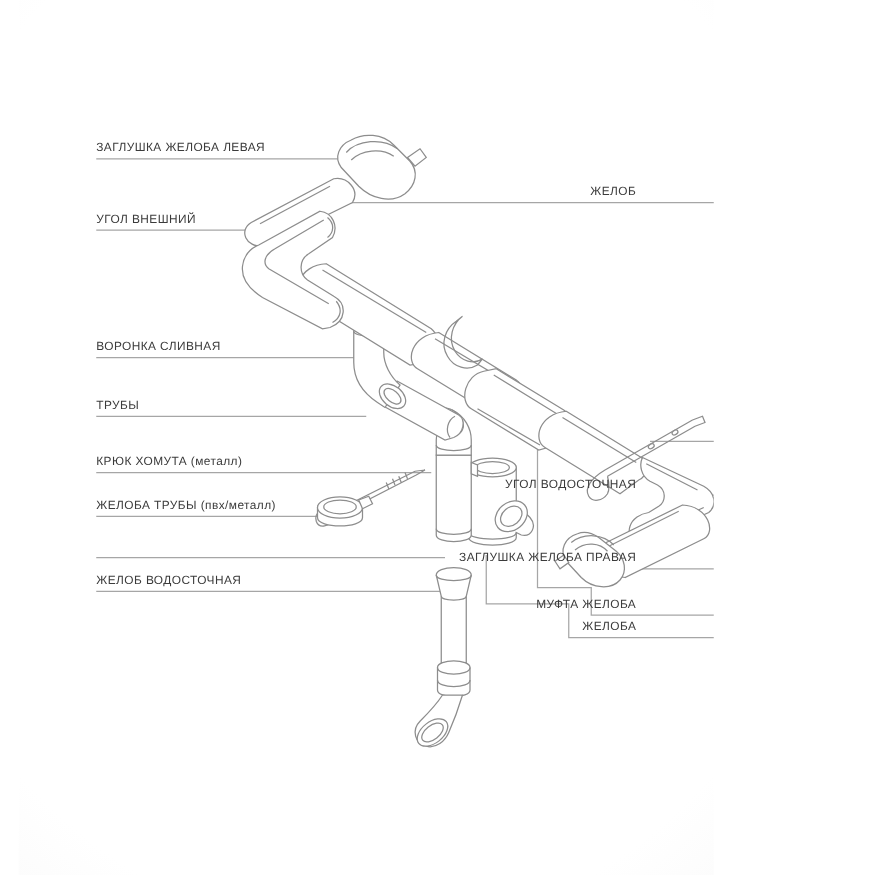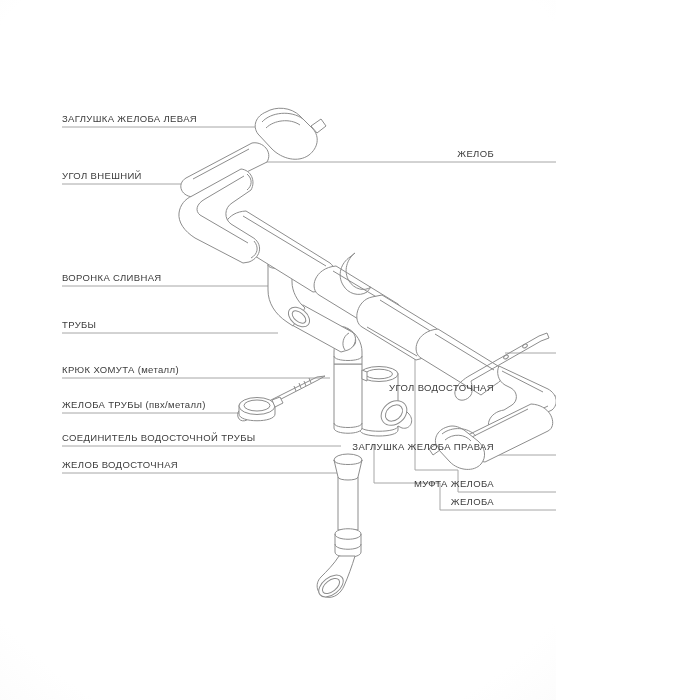--- a/index.html
+++ b/index.html
@@ -1,19 +1,20 @@
 <!DOCTYPE html>
 <html><head>
 <meta charset="utf-8">
 <style>
   html,body{margin:0;padding:0;}
   #stage{
     position:relative;width:556px;height:700px;overflow:hidden;
     background:radial-gradient(120% 105% at 50% 46%, #ffffff 58%, #f6f6f6 84%, #e9e9e9 100%);
     font-family:"Liberation Sans", sans-serif;
+    margin-left:15px;
   }
   .lbl{
     position:absolute;font-size:9.5px;line-height:12px;letter-spacing:.35px;
     color:#3b3b3b;white-space:pre-line;
   }
   .lbl.right{text-align:left;}
   svg{position:absolute;left:0;top:0;}
   .part path,.part ellipse{stroke:#8d8d8d;stroke-width:1;}
   .leader{stroke:#a6a6a6;stroke-width:1;fill:none;}
 </style>
@@ -144,21 +145,20 @@
       <path fill="#ffffff" d="M272,400 l8,-3 3,6 -8,4 Z"></path>
     </g>
   </svg>
 
   <div class="lbl" style="left:62px;top:113px">ЗАГЛУШКА ЖЕЛОБА ЛЕВАЯ</div>
   <div class="lbl" style="left:62px;top:170px">УГОЛ ВНЕШНИЙ</div>
   <div class="lbl" style="left:62px;top:272px">ВОРОНКА СЛИВНАЯ</div>
   <div class="lbl" style="left:62px;top:319px">ТРУБЫ</div>
   <div class="lbl" style="left:62px;top:364px">КРЮК ХОМУТА (металл)</div>
   <div class="lbl" style="left:62px;top:399px">ЖЕЛОБА ТРУБЫ (пвх/металл)</div>
-  <div class="lbl" style="left:62px;top:432px">СОЕДИНИТЕЛЬ ВОДОСТОЧНОЙ ТРУБЫ</div>
   <div class="lbl" style="left:62px;top:459px">ЖЕЛОБ ВОДОСТОЧНАЯ</div>
 
   <div class="lbl right" style="right:62px;top:148px">ЖЕЛОБ</div>
   <div class="lbl right" style="right:62px;top:382px">УГОЛ ВОДОСТОЧНАЯ</div>
   <div class="lbl right" style="right:62px;top:441px">ЗАГЛУШКА ЖЕЛОБА ПРАВАЯ</div>
   <div class="lbl right" style="right:62px;top:478px">МУФТА ЖЕЛОБА</div>
   <div class="lbl right" style="right:62px;top:496px">ЖЕЛОБА</div>
 
 </div>
 

